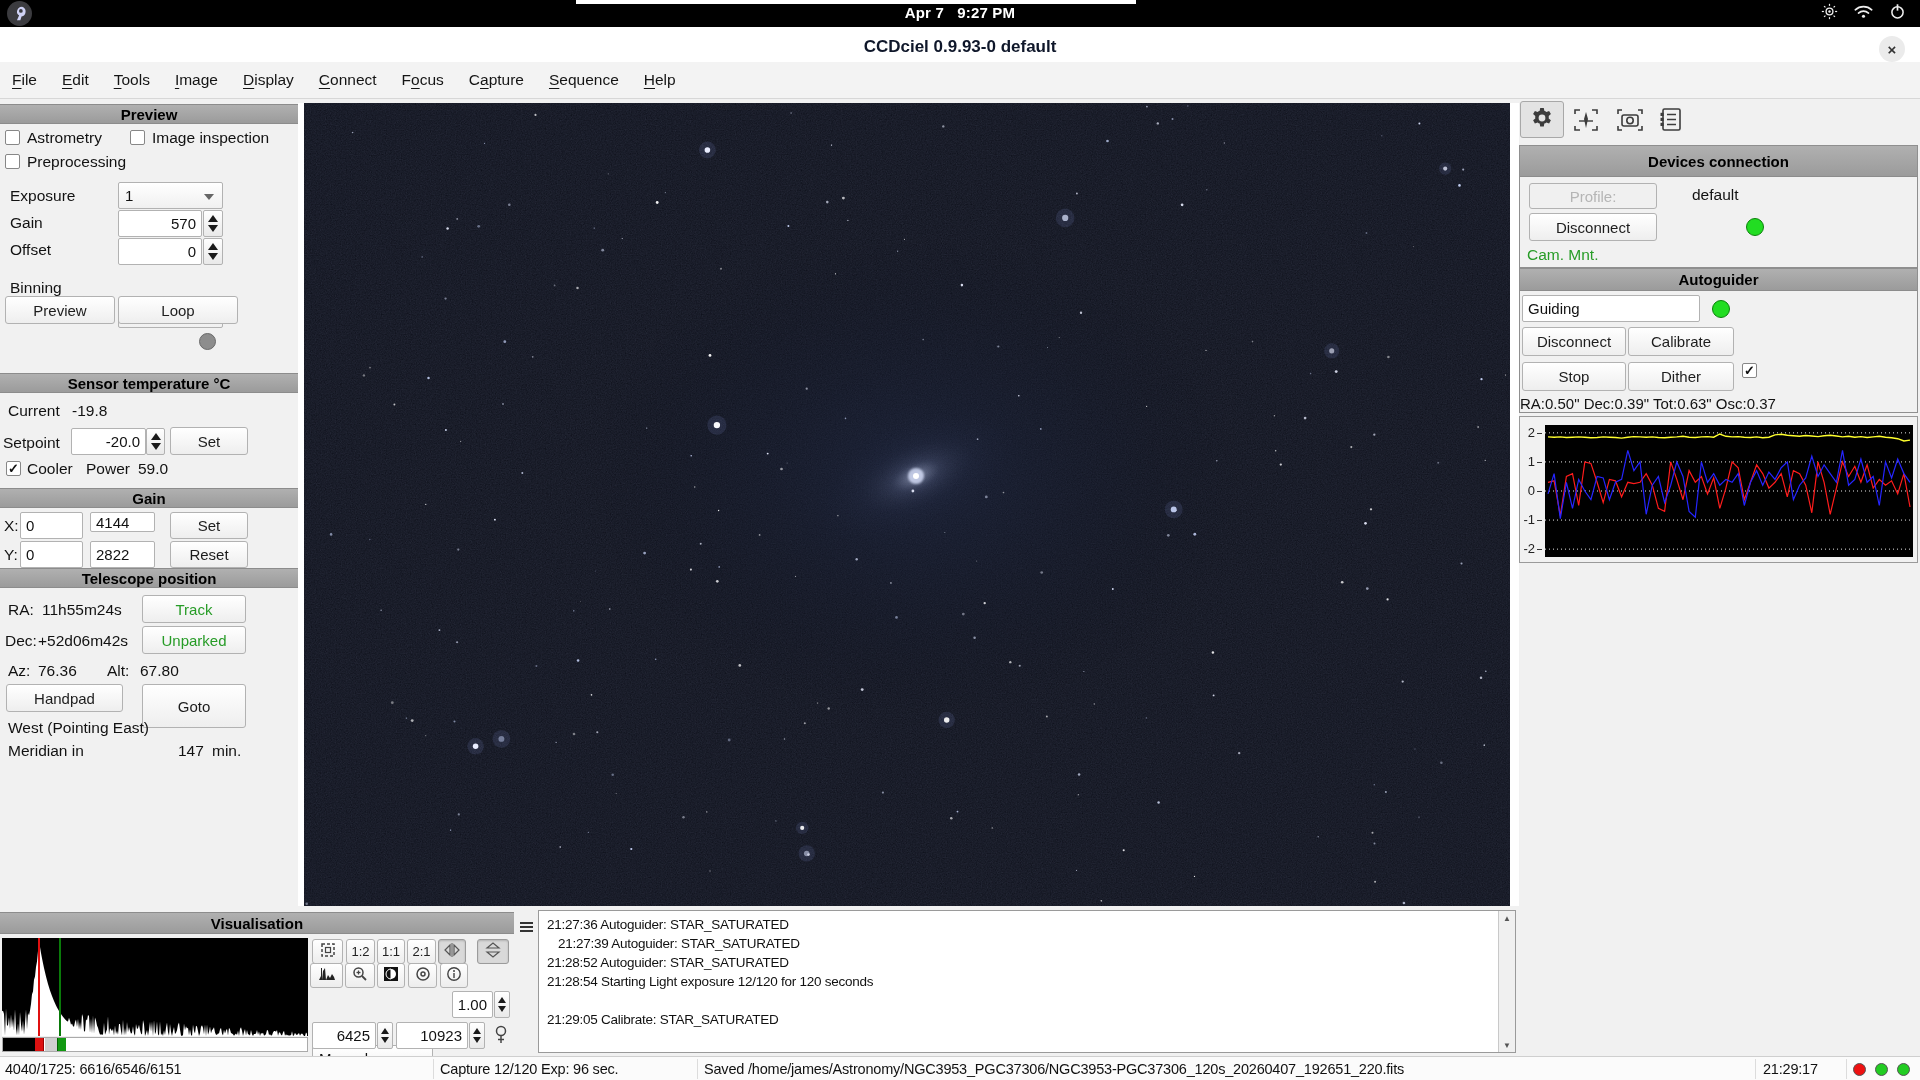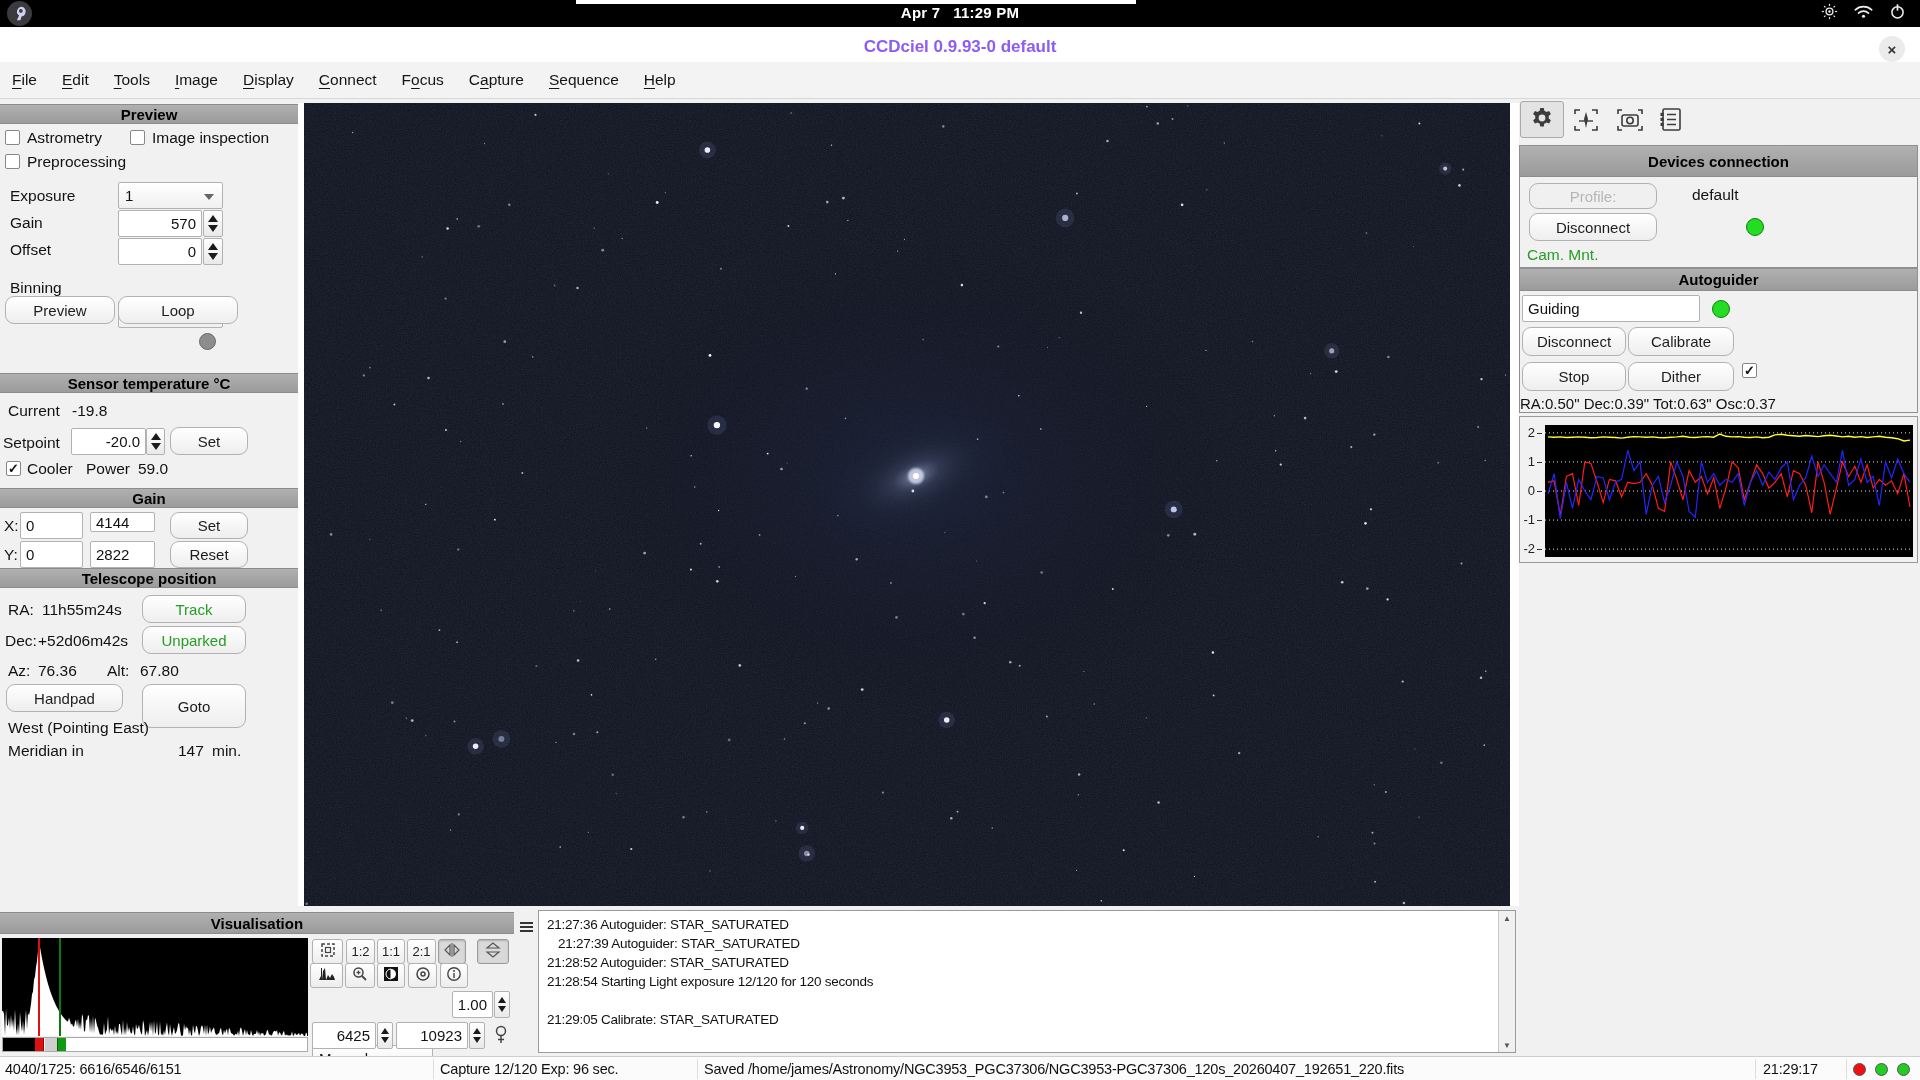--- a/index.html
+++ b/index.html
@@ -9,31 +9,31 @@
   .lbl{position:absolute;white-space:nowrap;font-size:15.5px;color:#121212;box-sizing:border-box;}
   
   .sysbar{left:0;top:0;width:1920px;height:27px;background:#000;}
   .sys-notch{left:576px;top:0;width:560px;height:4px;background:#fff;}
   .logo{left:7px;top:1px;width:25px;height:25px;border-radius:50%;background:#3b3b3f;overflow:hidden;}
   .logo svg{display:block;margin:4px auto 0;}
   .clock{top:4px;left:0;width:1920px;text-align:center;color:#fff;font-weight:bold;font-size:15px;letter-spacing:.2px;}
   .sysicons{top:4px;right:14px;display:flex;gap:16px;align-items:center;height:19px;}
   
   .titlebar{left:0;top:27px;width:1920px;height:35px;background:#ffffff;}
-  .wtitle{top:37px;left:0;width:1920px;text-align:center;font-weight:bold;font-size:17px;color:#8b5cf6;}
+  .wtitle{top:37px;left:0;width:1920px;text-align:center;font-weight:bold;font-size:17px;color:#0f172a;}
   .closebtn{top:36px;left:1879px;width:26px;height:26px;border-radius:50%;background:#ebebeb;
             display:flex;align-items:center;justify-content:center;font-size:15px;font-weight:bold;color:#333;}
   
   .menubar{left:0;top:62px;width:1920px;height:37px;background:#f3f3f3;border-bottom:1px solid #d7d7d7;
            display:flex;align-items:center;gap:25px;padding-left:12px;font-size:15.5px;color:#141414;}
   .menu-item u{text-underline-offset:3px;}
   
   .hdr{background:linear-gradient(#b0b0b0,#9b9b9b);border-top:1px solid #8c8c8c;border-bottom:1px solid #8c8c8c;
        color:#000;font-weight:bold;font-size:15px;display:flex;align-items:center;justify-content:center;}
-  .btn{background:linear-gradient(#ffffff,#eeeeee);border:1px solid #b2b2b2;border-radius:9px;
+  .btn{background:linear-gradient(#ffffff,#eeeeee);border:1px solid #b2b2b2;border-radius:3px;
        display:flex;align-items:center;justify-content:center;font-size:15px;color:#1d1d1d;}
   .btn.green{color:#279c27;}
   .btn.disabled{color:#b5b5b5;background:#f0f0f0;}
   .field{background:#fff;border:1px solid #b2b2b2;border-radius:2px;display:flex;align-items:center;
          font-size:15px;color:#111;padding:0 5px;}
   .field.num{justify-content:flex-end;}
   .spin{background:linear-gradient(#ffffff,#e9e9e9);border:1px solid #b2b2b2;border-radius:2px;
         display:flex;flex-direction:column;align-items:center;justify-content:center;gap:3px;}
   .tup{width:0;height:0;border-left:5px solid transparent;border-right:5px solid transparent;border-bottom:7px solid #1a1a1a;}
   .tdn{width:0;height:0;border-left:5px solid transparent;border-right:5px solid transparent;border-top:7px solid #1a1a1a;}
@@ -71,21 +71,21 @@
   <div class="abs sysbar">
     <div class="abs sys-notch"></div>
     <div class="abs logo">
       <svg width="17" height="17" viewBox="0 0 20 20">
           <path d="M13 2a6 6 0 0 0-6 6c0 2 1 3.4 2.6 4.2L7 18h4l1.4-4.4A6 6 0 0 0 13 2z" fill="#cfd2f5"></path>
           <circle cx="11.6" cy="7" r="2.2" fill="#3b3b3f"></circle>
         </svg>
     </div>
     <div class="abs clock">
       <span>Apr 7</span>&nbsp;&nbsp;
-      <span>11:29 PM</span>
+      <span>9:27 PM</span>
     </div>
     <div class="abs sysicons">
       <span><svg width="17" height="17" viewBox="0 0 20 20">
             <circle cx="10" cy="10" r="4" fill="none" stroke="#eee" stroke-width="1.6"></circle>
             <circle cx="10" cy="10" r="1.4" fill="#eee"></circle>
             <g stroke="#eee" stroke-width="1.4">
               <line x1="10" y1="1" x2="10" y2="3.4"></line>
               <line x1="10" y1="16.6" x2="10" y2="19"></line>
               <line x1="1" y1="10" x2="3.4" y2="10"></line>
               <line x1="16.6" y1="10" x2="19" y2="10"></line>

